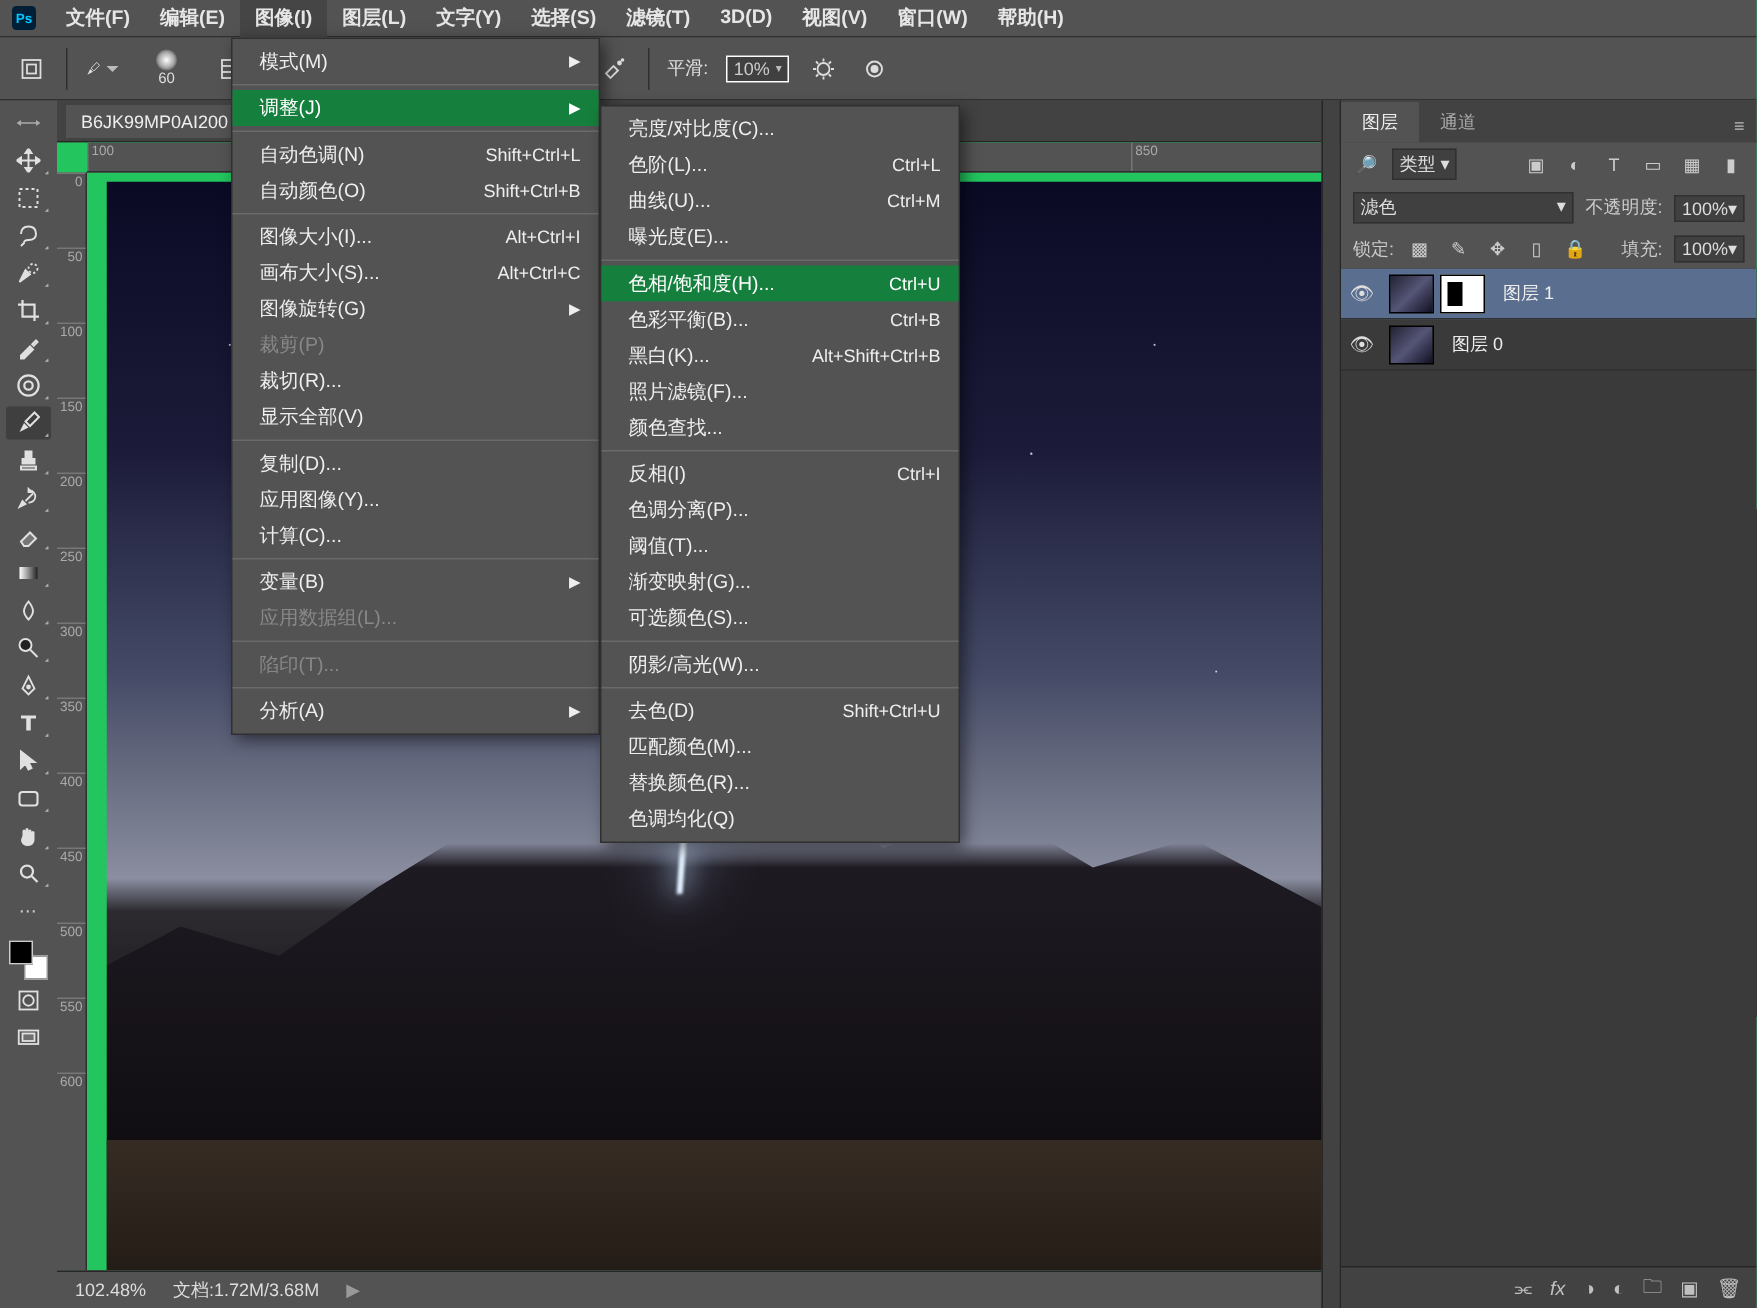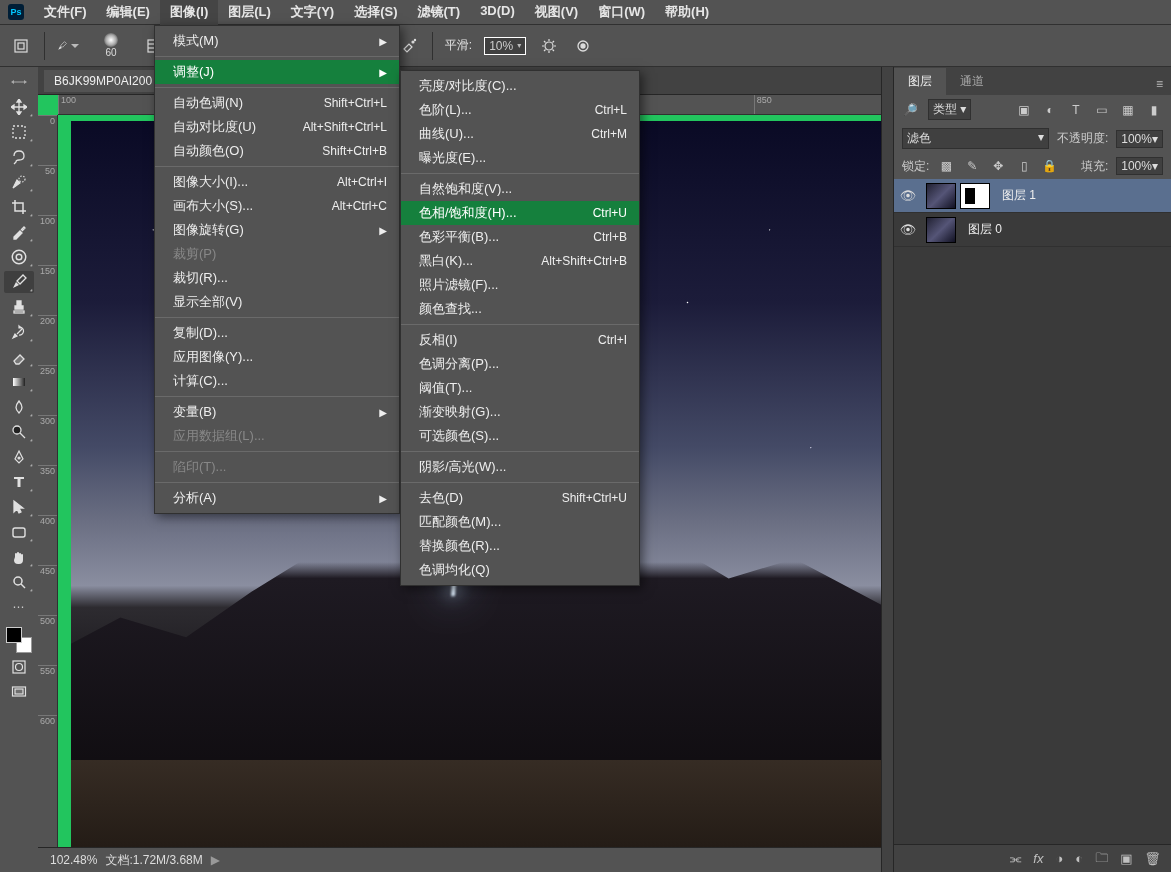--- a/index.html
+++ b/index.html
@@ -74,21 +74,21 @@
     transform: skewX(-4deg);
   }
   .lightning::before, .lightning::after {
     content:''; position:absolute; top:40px; width:2px; height:60px;
     background:#eef; filter: blur(1px) drop-shadow(0 0 6px #cde6ff);
   }
   .lightning::before { left:-14px; transform:rotate(-18deg);}
   .lightning::after  { left:14px;  transform:rotate(16deg); top:70px; height:50px;}
 
   
-  .status { position:absolute; left:38px; right:278px; bottom:0; height:25px; background:#535353; display:flex; align-items:center; gap:8px; padding:0 12px; font-size:12px; color:#ddd; border-top:1px solid #262626;}
+  .status { position:absolute; left:38px; right:278px; bottom:0; height:25px; background:#535353; display:flex; align-items:center; gap:18px; padding:0 12px; font-size:12px; color:#ddd; border-top:1px solid #262626;}
   .status .arrow { color:#999; }
 
   
   .right { position:absolute; right:0; top:67px; width:278px; bottom:0; background:#535353; display:flex; flex-direction:column; border-left:1px solid #262626;}
   .collapsed-strip { position:absolute; right:278px; top:67px; width:12px; bottom:0; background:#424242; border-left:1px solid #262626;}
   .panel-tabs { display:flex; background:#424242; height:28px; align-items:flex-end;}
   .panel-tab { padding:5px 14px; font-size:12px; cursor:pointer; color:#aaa;}
   .panel-tab.active { background:#535353; color:#eee;}
   .panel-menu { margin-left:auto; padding:4px 8px; color:#bbb; cursor:pointer;}
   .panel-body { flex:1; display:flex; flex-direction:column; }
@@ -480,24 +480,20 @@
     <div class="row hover">
       <span>调整(J)</span>
       <span class="arr">▶</span>
     </div>
     <hr>
     <div class="row">
       <span>自动色调(N)</span>
       <span class="kbd">Shift+Ctrl+L</span>
     </div>
     <div class="row">
-      <span>自动对比度(U)</span>
-      <span class="kbd">Alt+Shift+Ctrl+L</span>
-    </div>
-    <div class="row">
       <span>自动颜色(O)</span>
       <span class="kbd">Shift+Ctrl+B</span>
     </div>
     <hr>
     <div class="row">
       <span>图像大小(I)...</span>
       <span class="kbd">Alt+Ctrl+I</span>
     </div>
     <div class="row">
       <span>画布大小(S)...</span>
@@ -554,23 +550,20 @@
       <span class="kbd">Ctrl+L</span>
     </div>
     <div class="row">
       <span>曲线(U)...</span>
       <span class="kbd">Ctrl+M</span>
     </div>
     <div class="row">
       <span>曝光度(E)...</span>
     </div>
     <hr>
-    <div class="row">
-      <span>自然饱和度(V)...</span>
-    </div>
     <div class="row hover">
       <span>色相/饱和度(H)...</span>
       <span class="kbd">Ctrl+U</span>
     </div>
     <div class="row">
       <span>色彩平衡(B)...</span>
       <span class="kbd">Ctrl+B</span>
     </div>
     <div class="row">
       <span>黑白(K)...</span>

